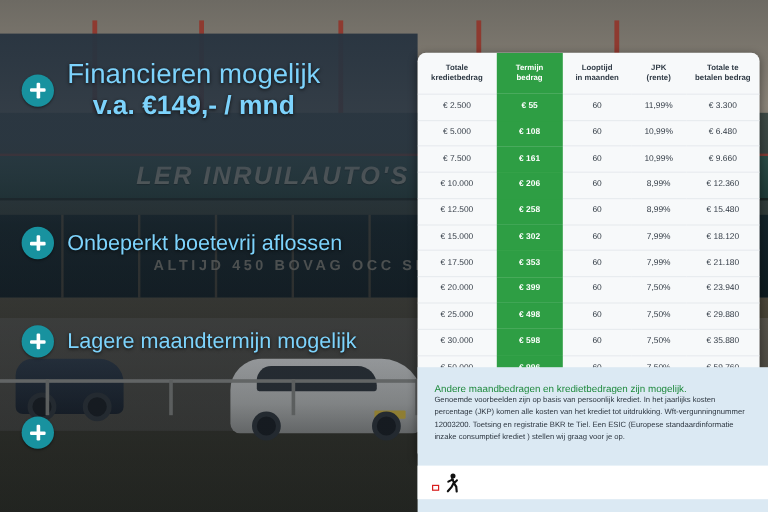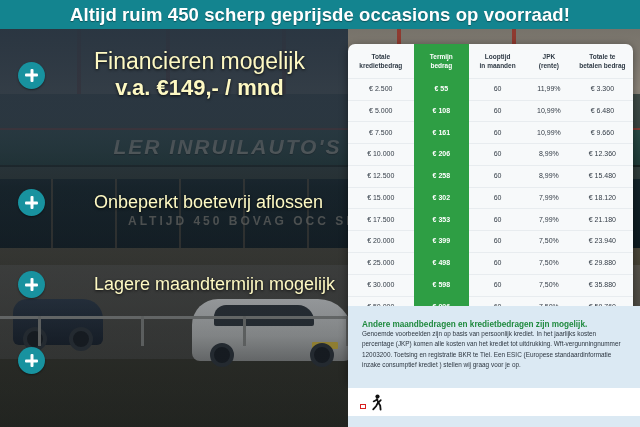--- a/index.html
+++ b/index.html
@@ -110,21 +110,21 @@
   .plus {
     flex: 0 0 auto; width: 27px; height: 27px; border-radius: 50%;
     background: #18929f; position: relative;
     box-shadow: 0 1px 2px rgba(0,0,0,.45);
   }
   .plus::before, .plus::after {
     content: ""; position: absolute; background: #ffffff; border-radius: 1px;
   }
   .plus::before { left: 50%; top: 7px; width: 3px; height: 13px; transform: translateX(-50%); }
   .plus::after { top: 50%; left: 7px; height: 3px; width: 13px; transform: translateY(-50%); }
-  .btext { color: #fef9c3; text-shadow: 0 1px 3px rgba(0,0,0,.8); margin-left: 38px; }
+  .btext { color: #7dd3fc; text-shadow: 0 1px 3px rgba(0,0,0,.8); }
 
   .b1 { left: 18px; top: 19px; }
   .b1 .l1 { font-size: 23px; font-weight: normal; line-height: 26px; }
   .b1 .l2 { font-size: 22px; font-weight: bold; line-height: 28px; text-align: center; }
   .b2 { left: 18px; top: 160px; }
   .b2 .btext { font-size: 18px; }
   .b3 { left: 18px; top: 242px; }
   .b3 .btext { font-size: 18px; }
   .b4 { left: 18px; top: 318px; }
   .b4 .btext { font-size: 17px; }
@@ -149,21 +149,21 @@
   tbody td.hi { background: #2e9e44; color: #ffffff; border-top: 1px solid #2e9e44; font-weight: bold; }
   col.c1 { width: 23%; } col.c2 { width: 19.5%; } col.c3 { width: 20%; }
   col.c4 { width: 16%; } col.c5 { width: 21.5%; }
 
   
   .note {
     position: absolute; left: 348px; top: 306px; width: 292px; height: 121px;
     background: #dbe9f3; padding: 14px 12px 0 14px;
   }
   .note h2 {
-    font-size: 8.2px; font-weight: bold; color: #1f8a3e; margin-bottom: 0;
+    font-size: 8.2px; font-weight: normal; color: #1f8a3e; margin-bottom: 0;
   }
   .note p {
     font-size: 6.4px; color: #2d3640; line-height: 1.62; text-align: left;
   }
   .warn {
     position: absolute; left: 348px; top: 388px; width: 292px; height: 28px;
     background: #ffffff; display: flex; align-items: center; padding-left: 12px; gap: 5px;
   }
   .warn span.txt { font-size: 14.5px; font-weight: bold; color: #111111; white-space: nowrap; }
   .runner { width: 21px; height: 17px; position: relative; }
@@ -215,23 +215,20 @@
     </div>
     <div class="rail"></div>
     <div class="railpost" style="left:6%"></div>
       <div class="railpost" style="left:22%"></div>
     <div class="railpost" style="left:38%"></div>
       <div class="railpost" style="left:54%"></div>
     <div class="railpost" style="left:70%"></div>
   </div>
   <div class="overlay-dark"></div>
 
-  <div class="header">
-    <h1>Altijd ruim 450 scherp geprijsde occasions op voorraad!</h1>
-  </div>
 
   <div class="bullets">
 
     <div class="bullet b1">
       <div class="plus"></div>
       <div class="btext">
         <div class="l1">Financieren mogelijk</div>
         <div class="l2">v.a. €149,- / mnd</div>
       </div>
     </div>

